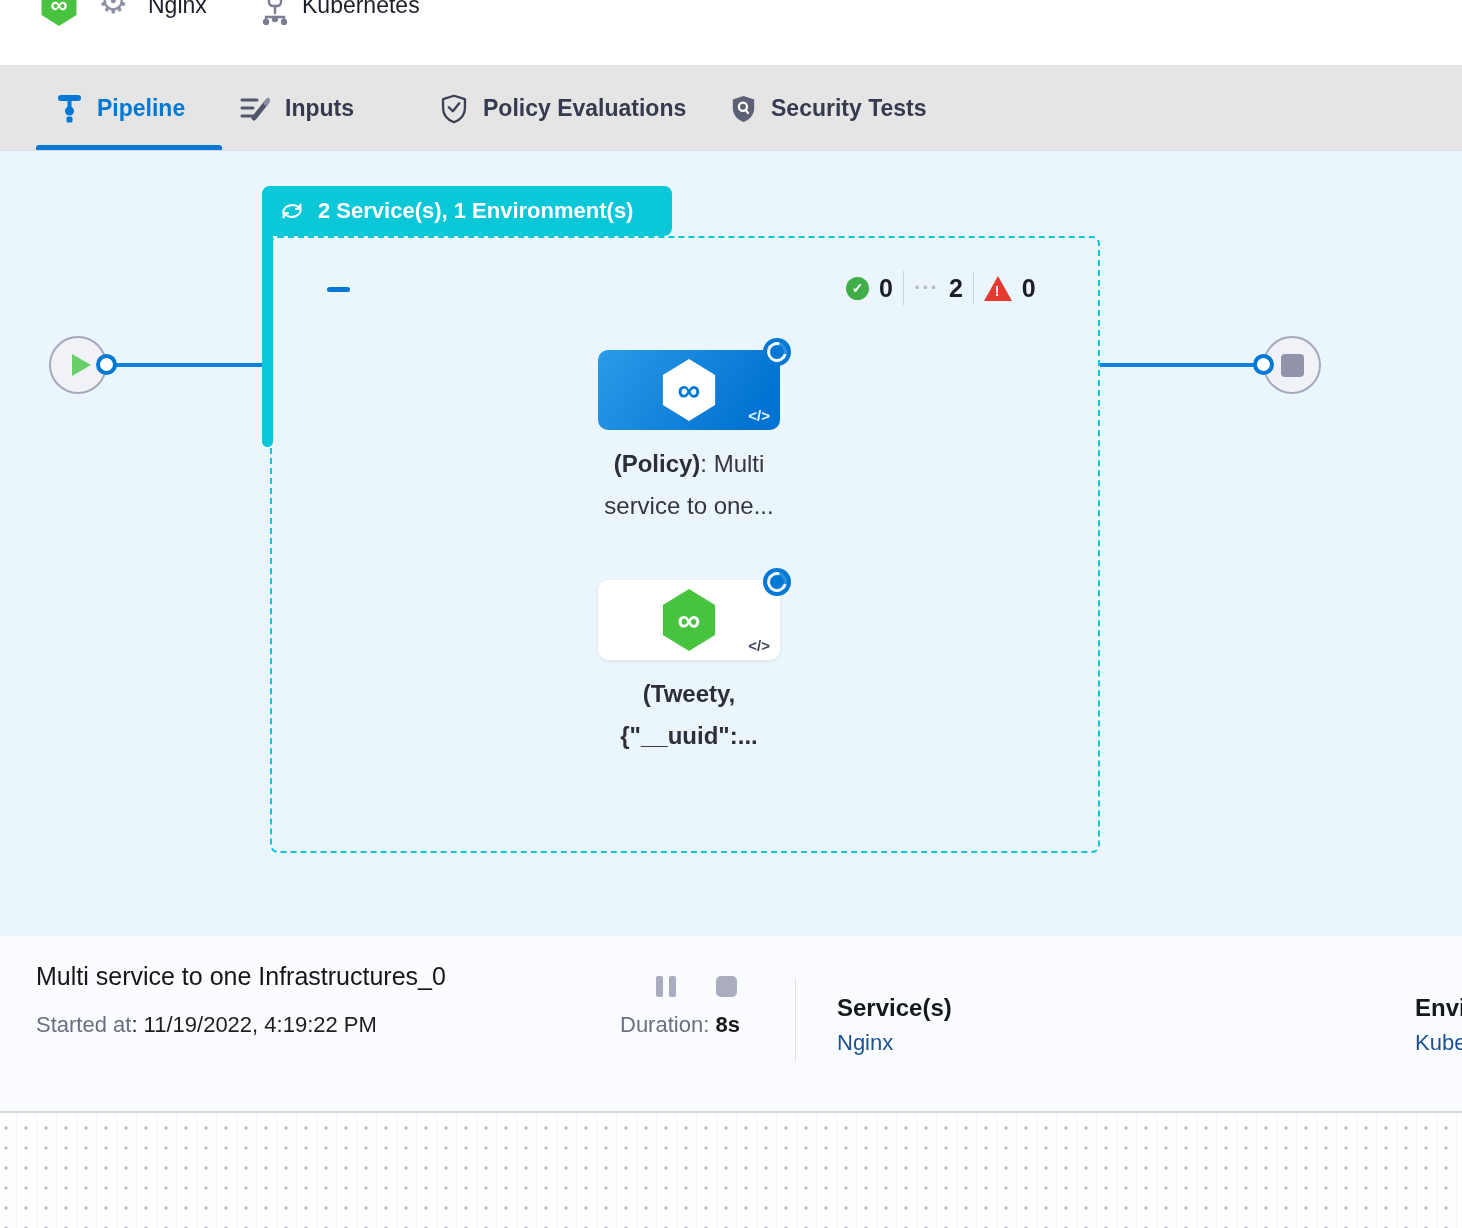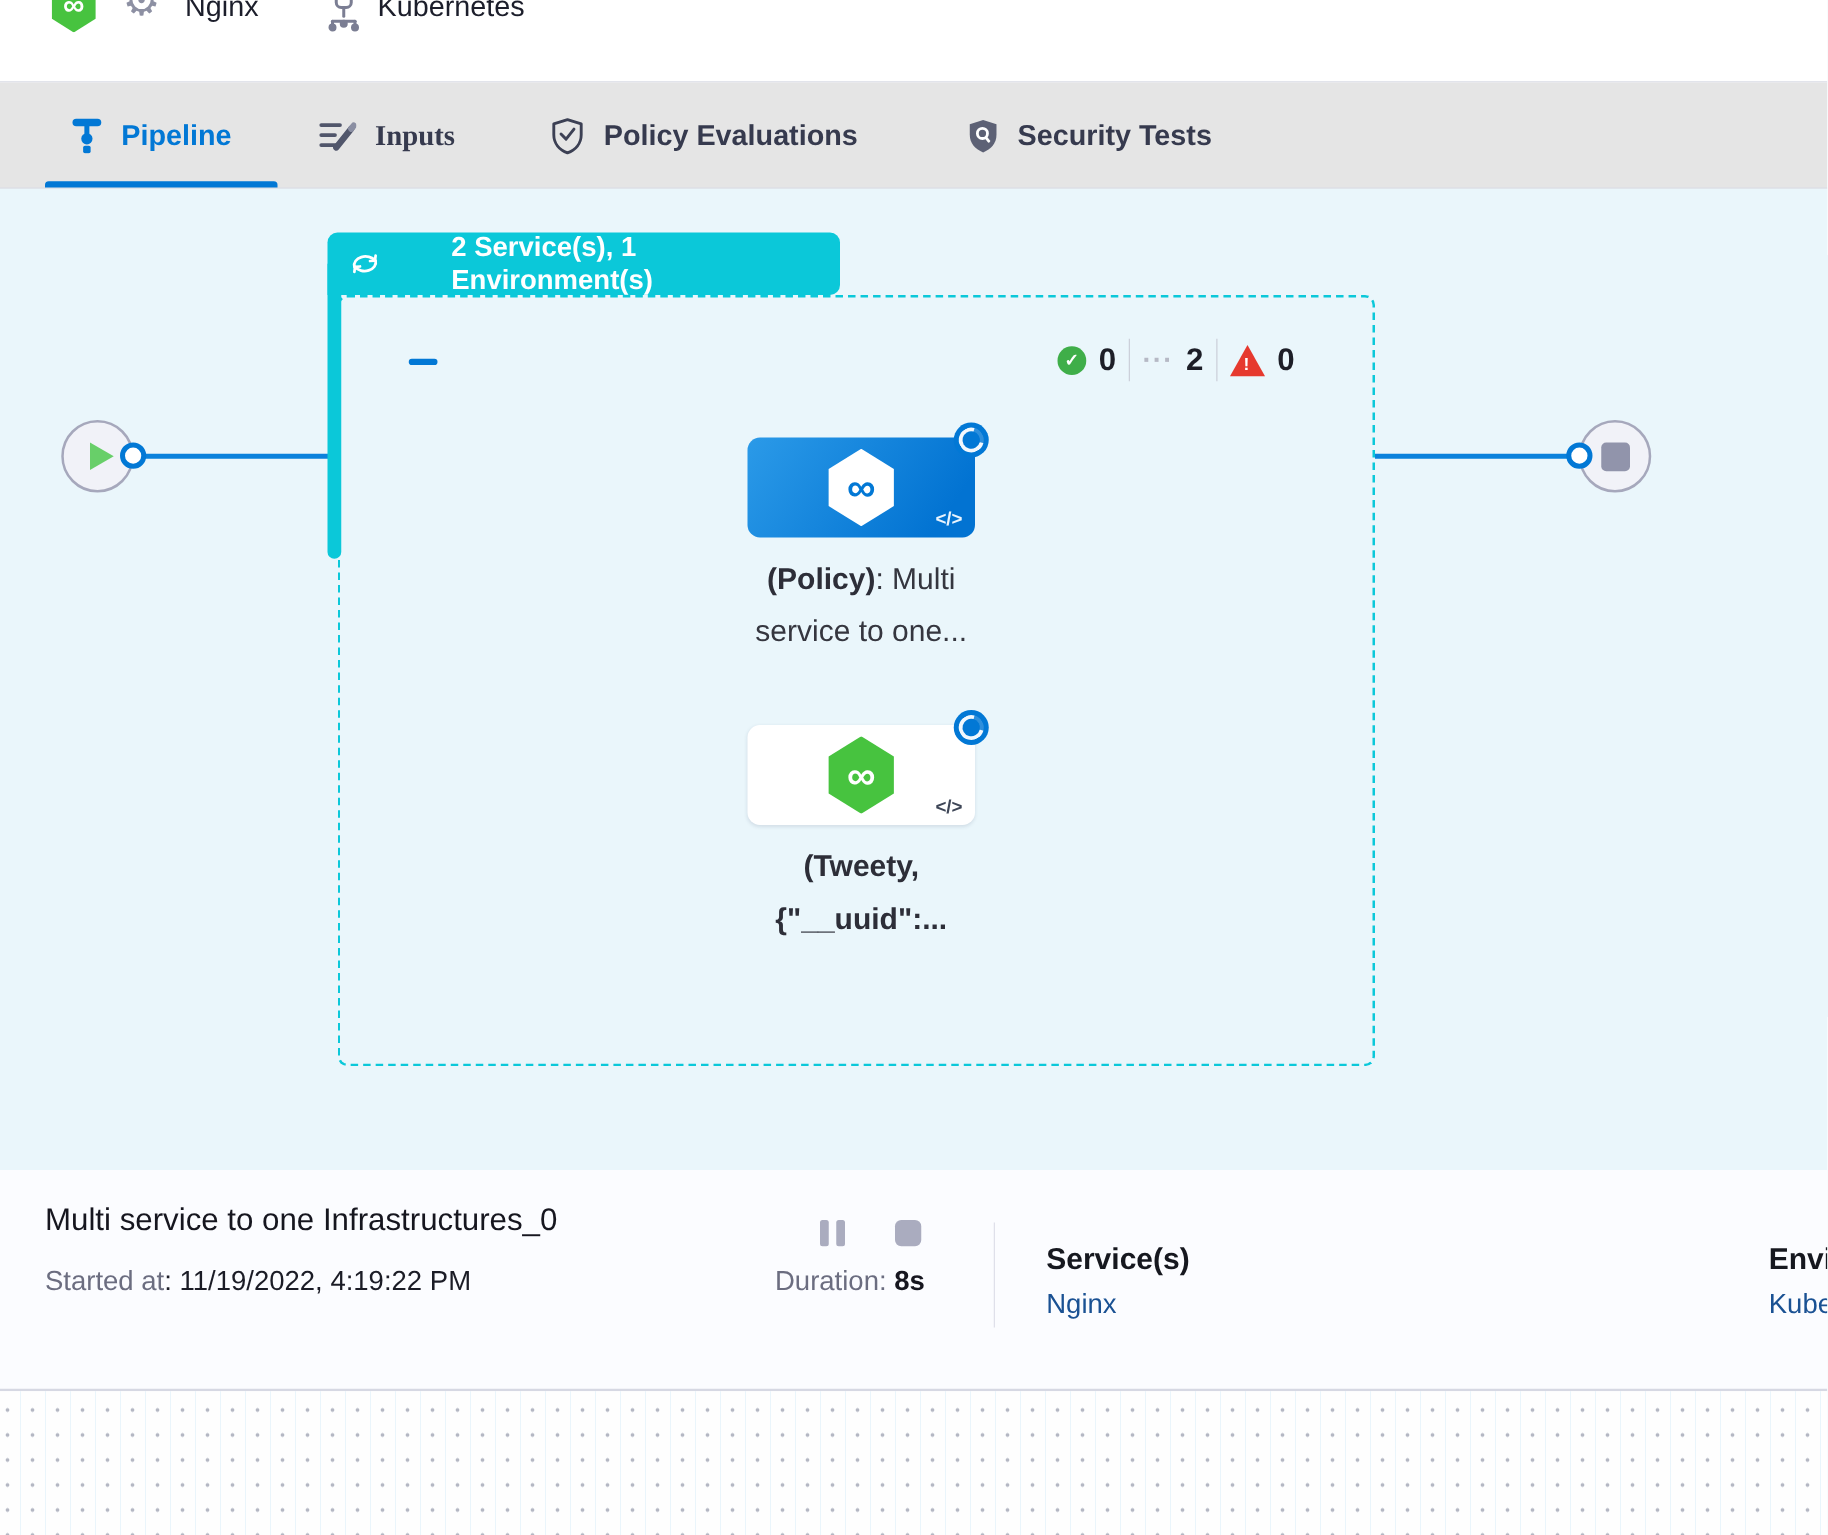--- a/index.html
+++ b/index.html
@@ -25,31 +25,31 @@
 
   
   .tabbar { position:absolute; left:0; top:66px; width:1462px; height:85px;
     background:#e5e5e5; border-bottom:1px solid #d9dbe5; }
   .tab { position:absolute; top:0; height:85px; display:flex; align-items:center; gap:15px; cursor:pointer; }
   .tab-label { font-size:23px; font-weight:600; color:#363a4e; }
   .tab.active .tab-label { color:#0278d5; font-weight:700; }
   .tab-underline { position:absolute; left:36px; bottom:0; width:186px; height:5px;
     background:#0278d5; border-radius:3px 3px 0 0; }
   .tab-pipeline { left:57px; }
-  .tab-inputs { left:255px;font-family:Liberation Serif, serif; }
+  .tab-inputs { left:240px; }
   .tab-policy { left:440px; }
-  .tab-security { left:773px;gap:14px; }
+  .tab-security { left:730px;gap:14px; }
 
   
   .canvas { position:absolute; left:0; top:151px; width:1462px; height:785px; background:#eaf6fb; }
 
   .group-badge { position:absolute; left:262px; top:35px; width:410px; height:50px;
     background:#0bc8d9; border-radius:8px 8px 8px 0; display:flex; align-items:center;
     padding-left:16px; gap:12px; z-index:3; cursor:pointer; }
-  .group-badge .badge-text { color:#fff; font-size:22px; font-weight:600;margin-left:43px; }
+  .group-badge .badge-text { color:#fff; font-size:22px; font-weight:600; }
   .group-strip { position:absolute; left:262px; top:60px; width:11px; height:236px;
     background:#0bc8d9; border-radius:0 0 6px 6px; z-index:2; }
 
   .stage-rect { position:absolute; left:270px; top:85px; width:830px; height:617px;
     border:2px dashed #0bc8d9; border-radius:8px; z-index:1; }
 
   .stage-head-minus { position:absolute; left:327px; top:136px; width:23px; height:5px;
     background:#0278d5; border-radius:3px; cursor:pointer; }
   .stage-head-title { position:absolute; left:369px; top:122px; font-size:24px; color:#71737e; cursor:pointer; }
 

